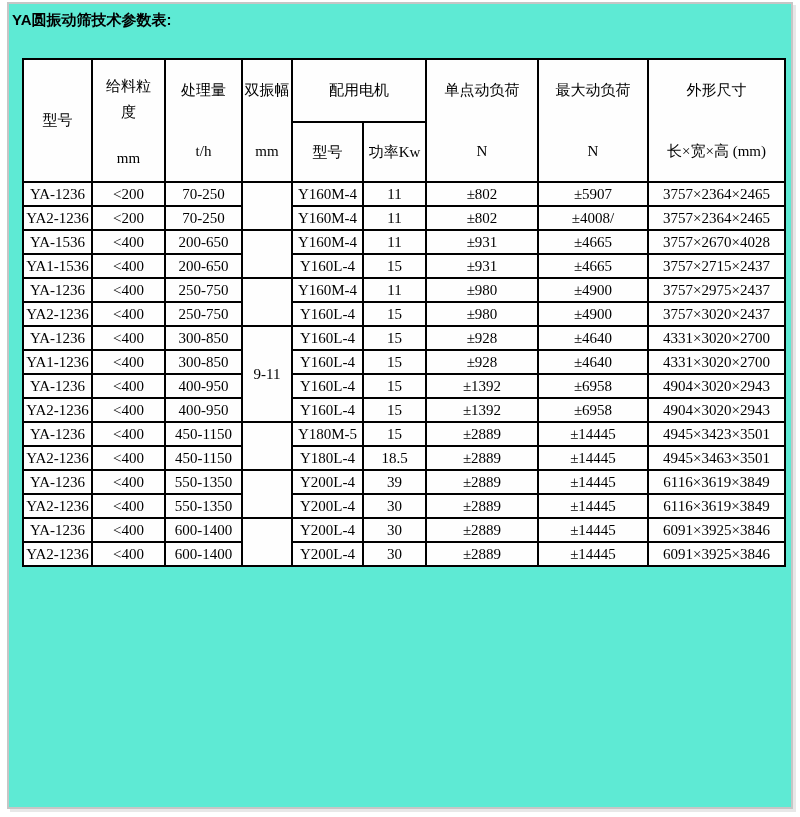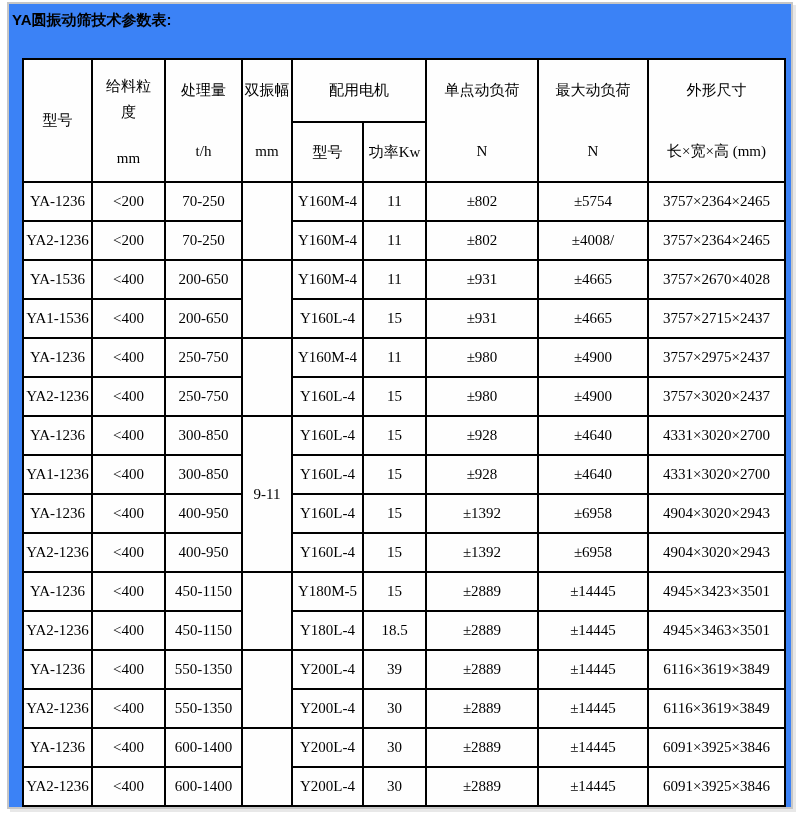--- a/index.html
+++ b/index.html
@@ -7,21 +7,21 @@
     width: 800px; height: 817px;
     background: #ffffff;
     font-family: "Liberation Serif", "DejaVu Serif", serif;
     color: #000000;
     overflow: hidden;
   }
   .frame {
     position: absolute;
     left: 7px; top: 2px;
     width: 786px; height: 807px;
-    background: #3b82f6;
+    background: #5eead4;
     border: 2px solid #c6c6c6;
     box-shadow: 3px 3px 0 #e8e8e8;
   }
   .page-title {
     position: absolute;
     left: 3px; top: 7px;
     font-family: "Liberation Sans", "DejaVu Sans", sans-serif;
     font-size: 15px;
     font-weight: bold;
     color: #000000;
@@ -40,21 +40,21 @@
     text-align: center;
     vertical-align: middle;
     font-weight: normal;
     font-size: 15px;
     line-height: 1.25;
     overflow: hidden;
     padding: 0 1px;
   }
   tr.h1 { height: 63px; }
   tr.h2 { height: 60px; }
-  tbody tr { height: 39px; }
+  tbody tr { height: 24px; }
   th .hwrap {
     display: flex;
     flex-direction: column;
     align-items: center;
     justify-content: center;
     gap: 42px;
   }
   th .hname.narrow { width: 50px; line-height: 1.75; }
   th .feedwrap { gap: 24px; }
   th.va-top { vertical-align: top; padding-top: 7px; }
@@ -140,21 +140,21 @@
     </thead>
     <tbody>
       <tr>
         <td>YA-1236</td>
         <td>&lt;200</td>
         <td>70-250</td>
         <td rowspan="2" class="amp"></td>
         <td>Y160M-4</td>
         <td>11</td>
         <td>±802</td>
-        <td>±5754</td>
+        <td>±5907</td>
         <td>3757×2364×2465</td>
       </tr>
       <tr>
         <td>YA2-1236</td>
         <td>&lt;200</td>
         <td>70-250</td>
         <td>Y160M-4</td>
         <td>11</td>
         <td>±802</td>
         <td>±4008/</td>

